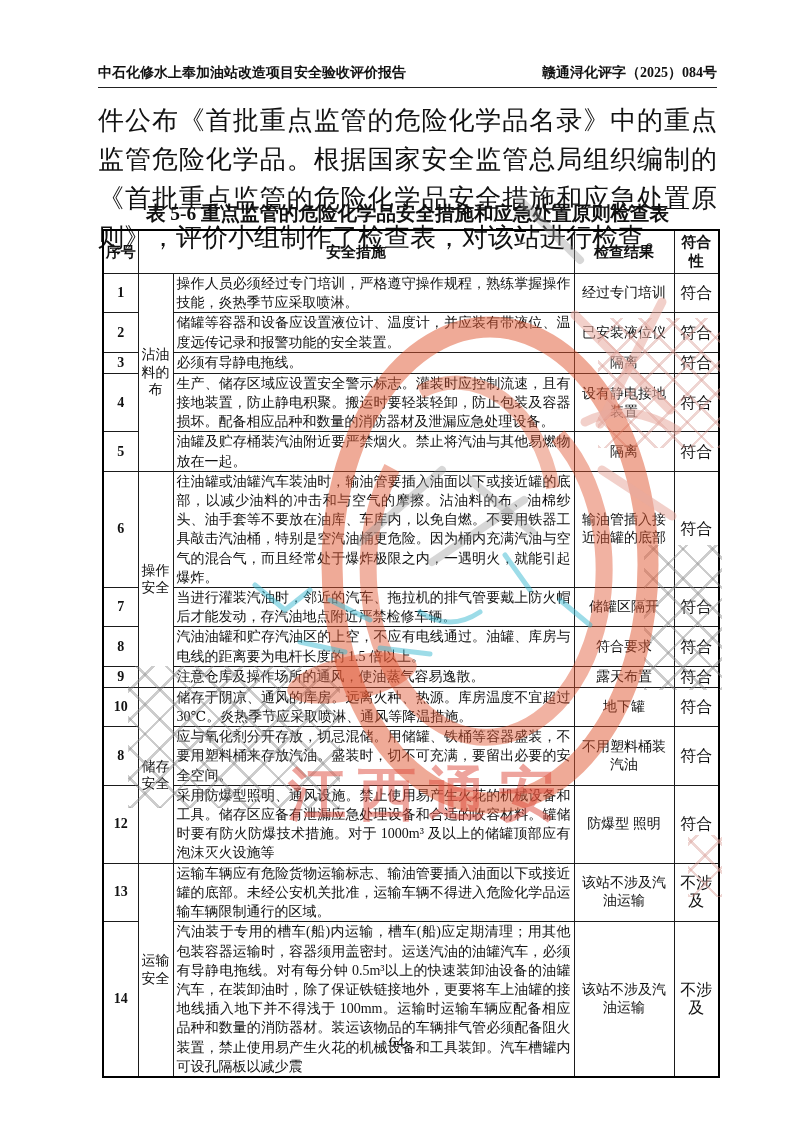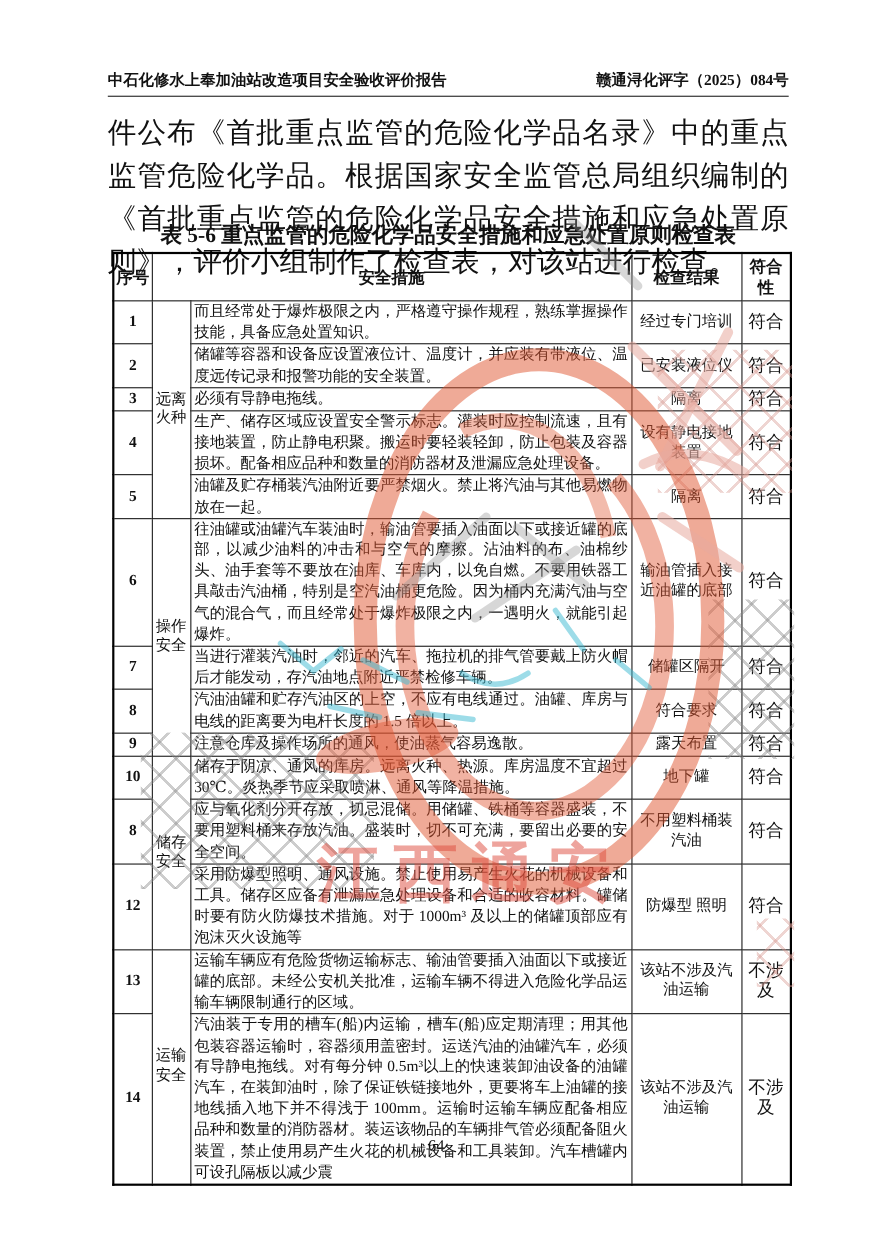--- a/index.html
+++ b/index.html
@@ -121,22 +121,22 @@
       <tr>
         <th>序号</th>
         <th colspan="2">安全措施</th>
         <th>检查结果</th>
         <th>符合性</th>
       </tr>
     </thead>
     <tbody id="table-body">
         <tr>
           <td class="no-cell">1</td>
-          <td class="cat-cell" rowspan="5">远离火种</td>
-          <td class="measure-cell">而且经常处于爆炸极限之内，严格遵守操作规程，熟练掌握操作技能，具备应急处置知识。</td>
+          <td class="cat-cell" rowspan="5">沾油料的布</td>
+          <td class="measure-cell">操作人员必须经过专门培训，严格遵守操作规程，熟练掌握操作技能，炎热季节应采取喷淋。</td>
           <td class="result-cell">经过专门培训</td>
           <td class="conform-cell">符合</td>
         </tr>
         <tr>
           <td class="no-cell">2</td>
           <td class="measure-cell">储罐等容器和设备应设置液位计、温度计，并应装有带液位、温度远传记录和报警功能的安全装置。</td>
           <td class="result-cell">已安装液位仪</td>
           <td class="conform-cell">符合</td>
         </tr>
         <tr>

